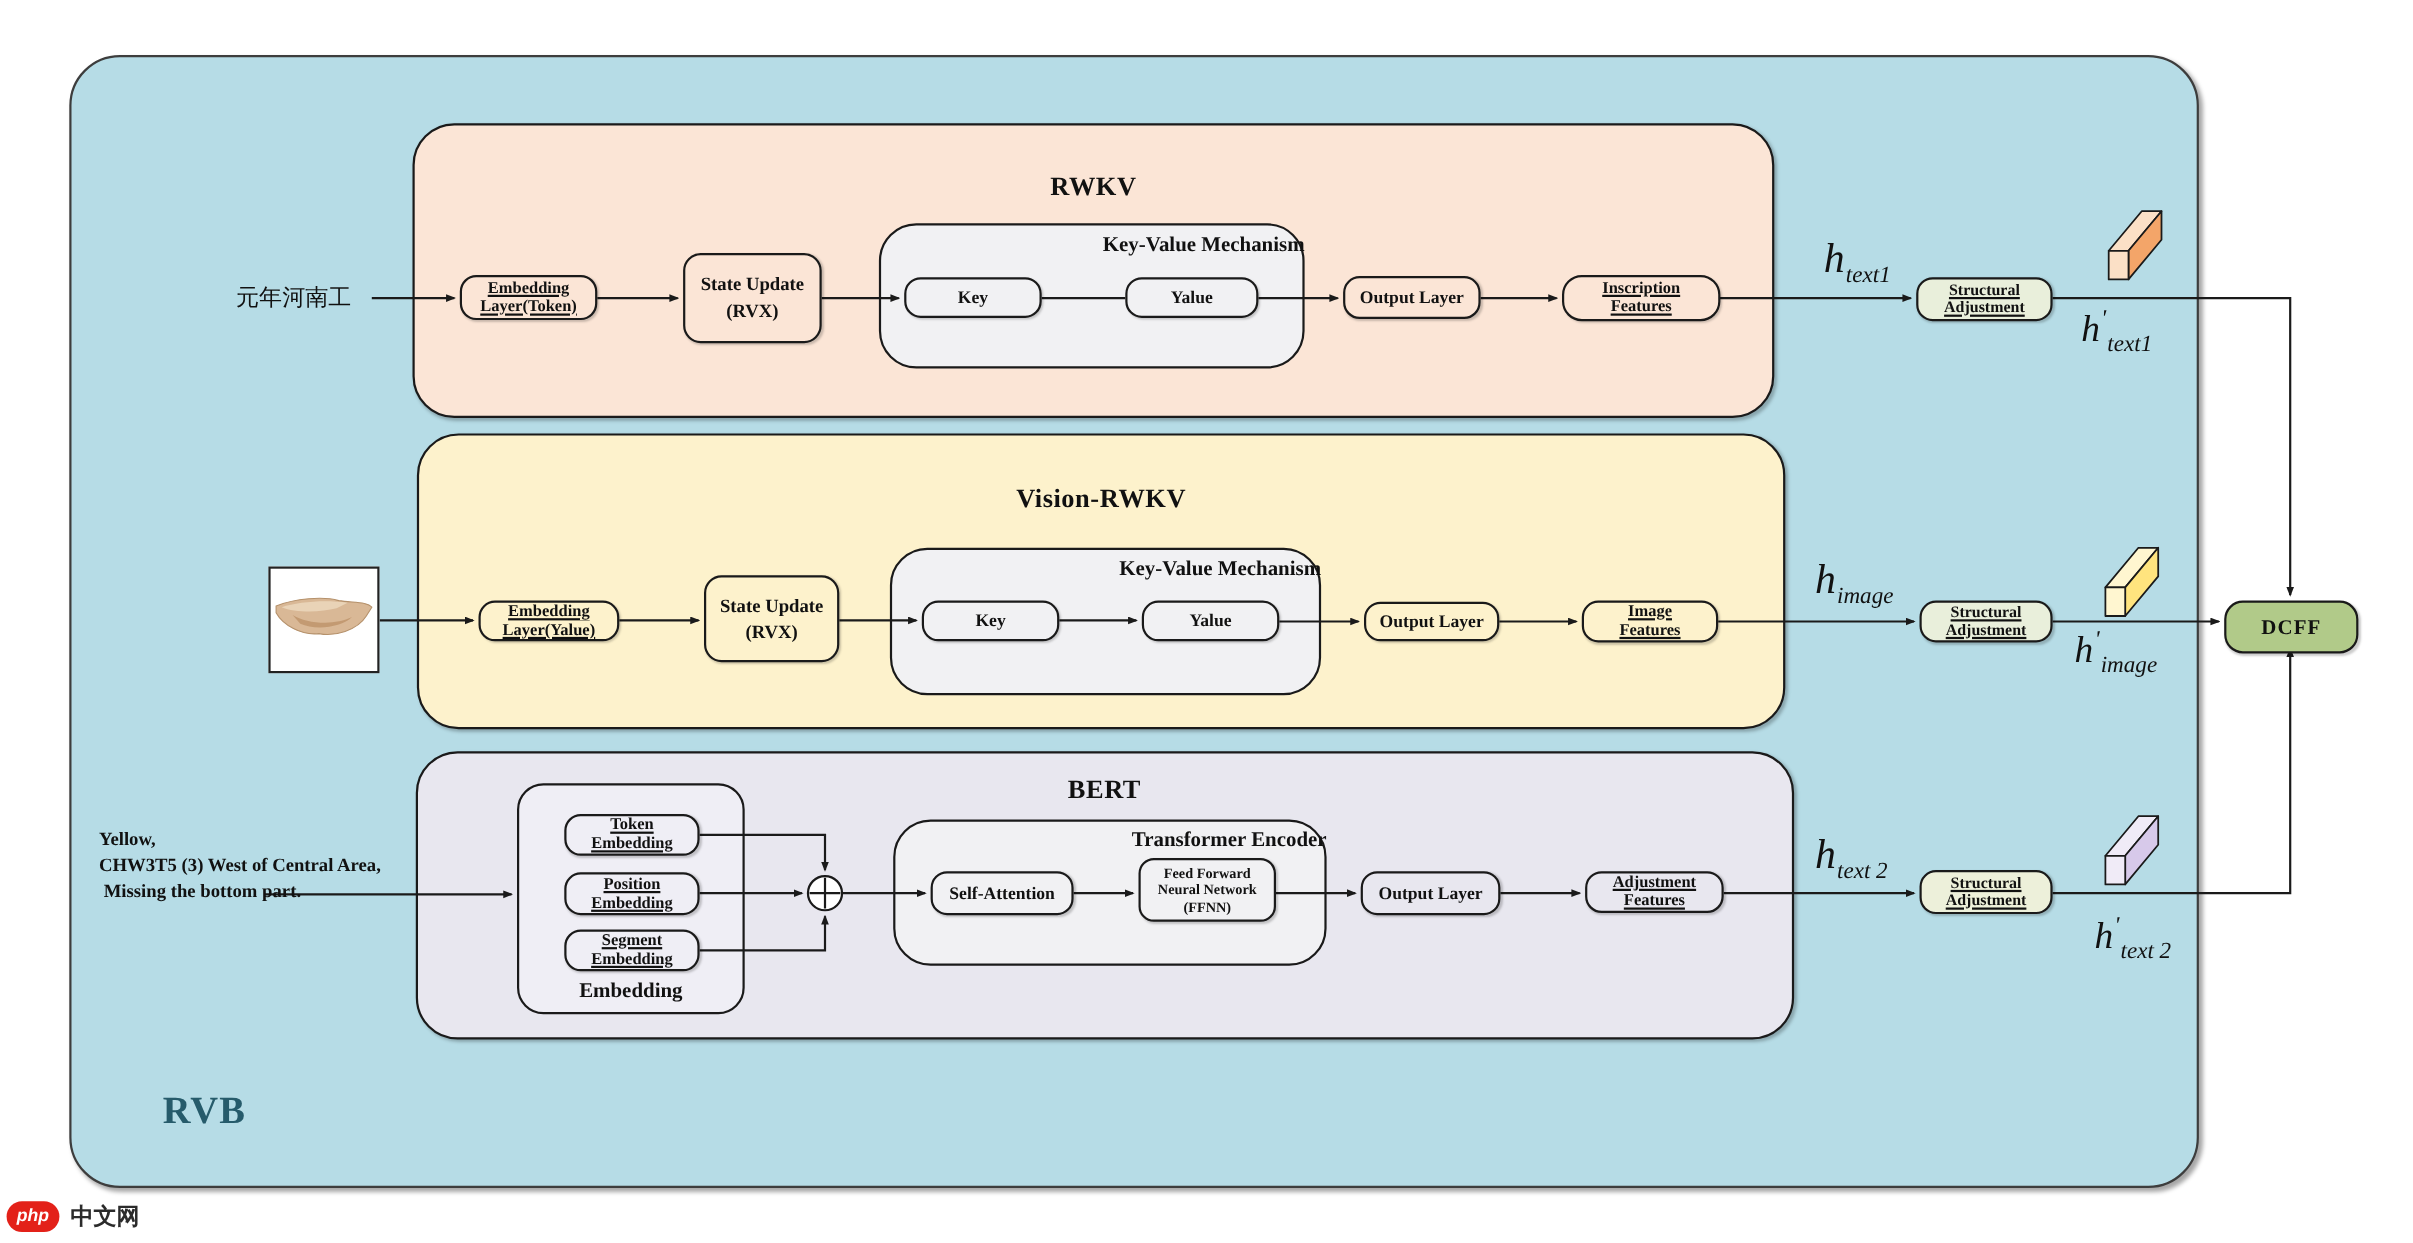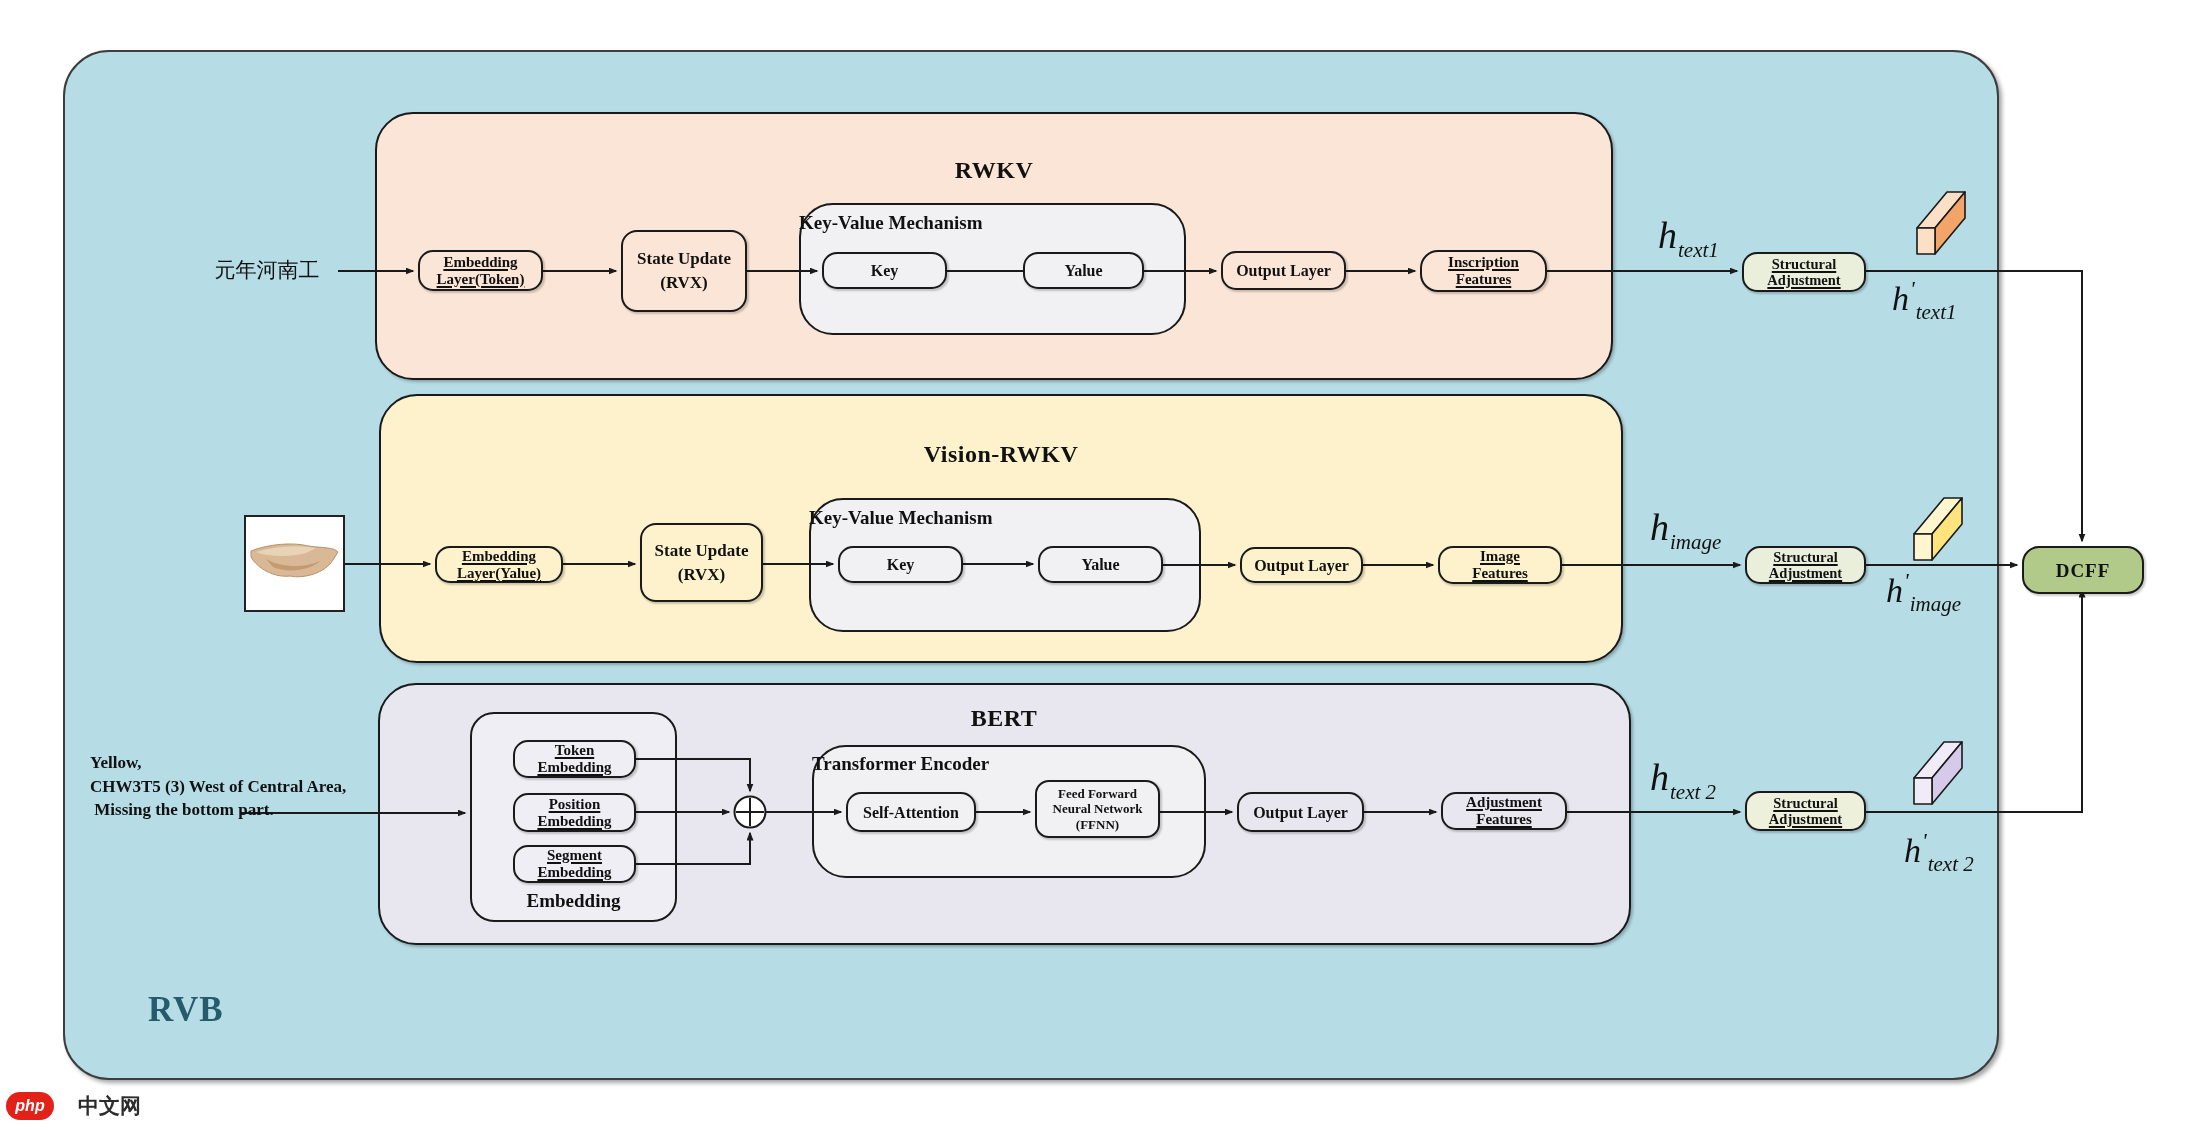--- a/index.html
+++ b/index.html
@@ -10,21 +10,21 @@
   .bluebox{left:63px;top:50px;width:1936px;height:1030px;background:var(--canvas_blue);
            border:2.5px solid #3d3d3d;border-radius:46px;box-shadow:3px 3px 4px rgba(0,0,0,.35);}
   
   .panel{border:2px solid #1a1a1a;border-radius:38px;box-shadow:2px 2px 3px rgba(0,0,0,.25);}
   .panel-rwkv{left:375px;top:112px;width:1238px;height:268px;background:var(--rwkv_panel);}
   .panel-vision{left:379px;top:394px;width:1244px;height:269px;background:var(--vision_panel);}
   .panel-bert{left:378px;top:683px;width:1253px;height:262px;background:var(--bert_panel);}
   .panel-title{font-weight:bold;font-size:24px;text-align:center;letter-spacing:.5px;}
   
   .group{background:var(--inner_gray);border:2px solid #1a1a1a;border-radius:34px;}
-  .group-title{font-weight:bold;font-size:19px;text-align:left;}
+  .group-title{font-weight:bold;font-size:19px;text-align:right;}
   
   .node{border:2px solid #1a1a1a;border-radius:15px;display:flex;flex-direction:column;
         align-items:center;justify-content:center;text-align:center;font-weight:bold;
         line-height:17px;font-size:15px;box-shadow:1.5px 1.5px 2px rgba(0,0,0,.2);}
   .node .ln{display:block;white-space:nowrap;}
   .node .ul{text-decoration:underline;text-decoration-thickness:1.5px;text-underline-offset:2px;}
   .fill-rwkv{background:var(--rwkv_panel);}
   .fill-vision{background:var(--vision_panel);}
   .fill-bert{background:var(--bert_panel);}
   .fill-gray{background:var(--inner_gray);}
@@ -36,21 +36,21 @@
   
   .cjk-input{font-size:21px;white-space:nowrap;}
   .text3{font-weight:bold;font-size:17px;line-height:23.5px;}
   .text3 .ln{white-space:pre-wrap;display:block;}
   
   .hvar{font-style:italic;font-size:38px;line-height:38px;white-space:nowrap;}
   .hvar .hsub{font-size:21px;vertical-align:-9px;margin-left:1px;}
   .hvar .hprime{font-size:22px;vertical-align:14px;margin-left:1px;}
   
   .rvb{font-weight:bold;font-size:35px;color:var(--rvb_text);letter-spacing:1px;}
-  .wm{left:6px;top:1092px;display:flex;align-items:center;gap:24px;
+  .wm{left:6px;top:1092px;display:flex;align-items:center;gap:10px;
       font-family:"Liberation Sans","DejaVu Sans",sans-serif;}
   .wm-badge{width:48px;height:28px;background:#e32119;border-radius:14px;color:#fff;
             display:flex;align-items:center;justify-content:center;font-weight:bold;
             font-style:italic;font-size:16px;}
   .wm-site{font-weight:bold;font-size:21px;color:#2b2b2b;}
   
   .emb-label{font-weight:bold;font-size:19px;text-align:center;}
   svg.wires{position:absolute;left:0;top:0;z-index:5;}
   .z6{z-index:6;}
   .z4{z-index:4;}
@@ -136,21 +136,21 @@
   <div class="abs node node-state fill-rwkv z6" style="left:621px;top:230px;width:126px;height:82px;">
     <span class="ln">State Update</span>
     <span class="ln">(RVX)</span>
   </div>
 
   <div class="abs node fill-gray z6" style="left:822px;top:252px;width:125px;height:37px;font-size:16px;">Key</div>
   <div class="abs node fill-gray z6" style="left:1023px;top:252px;width:121px;height:37px;font-size:16px;">Yalue</div>
 
   <div class="abs node fill-rwkv z6" style="left:1221px;top:251px;width:125px;height:39px;font-size:16px;">Output Layer</div>
 
-  <div class="abs node fill-rwkv z6" style="left:1420px;top:250px;width:127px;height:42px;border-radius:18px;">
+  <div class="abs node fill-rwkv z6" style="left:1420px;top:250px;width:144px;height:42px;border-radius:18px;">
     <span class="ln ul">Inscription</span>
     <span class="ln ul">Features</span>
   </div>
 
   <div class="abs hvar z6" style="left:1658px;top:216px;"><span>h</span><span class="hsub">text1</span></div>
 
   <div class="abs node fill-green z6" style="left:1742px;top:252px;width:124px;height:40px;font-size:14.5px;line-height:16px;">
     <span class="ln ul">Structural</span>
     <span class="ln ul">Adjustment</span>
   </div>

